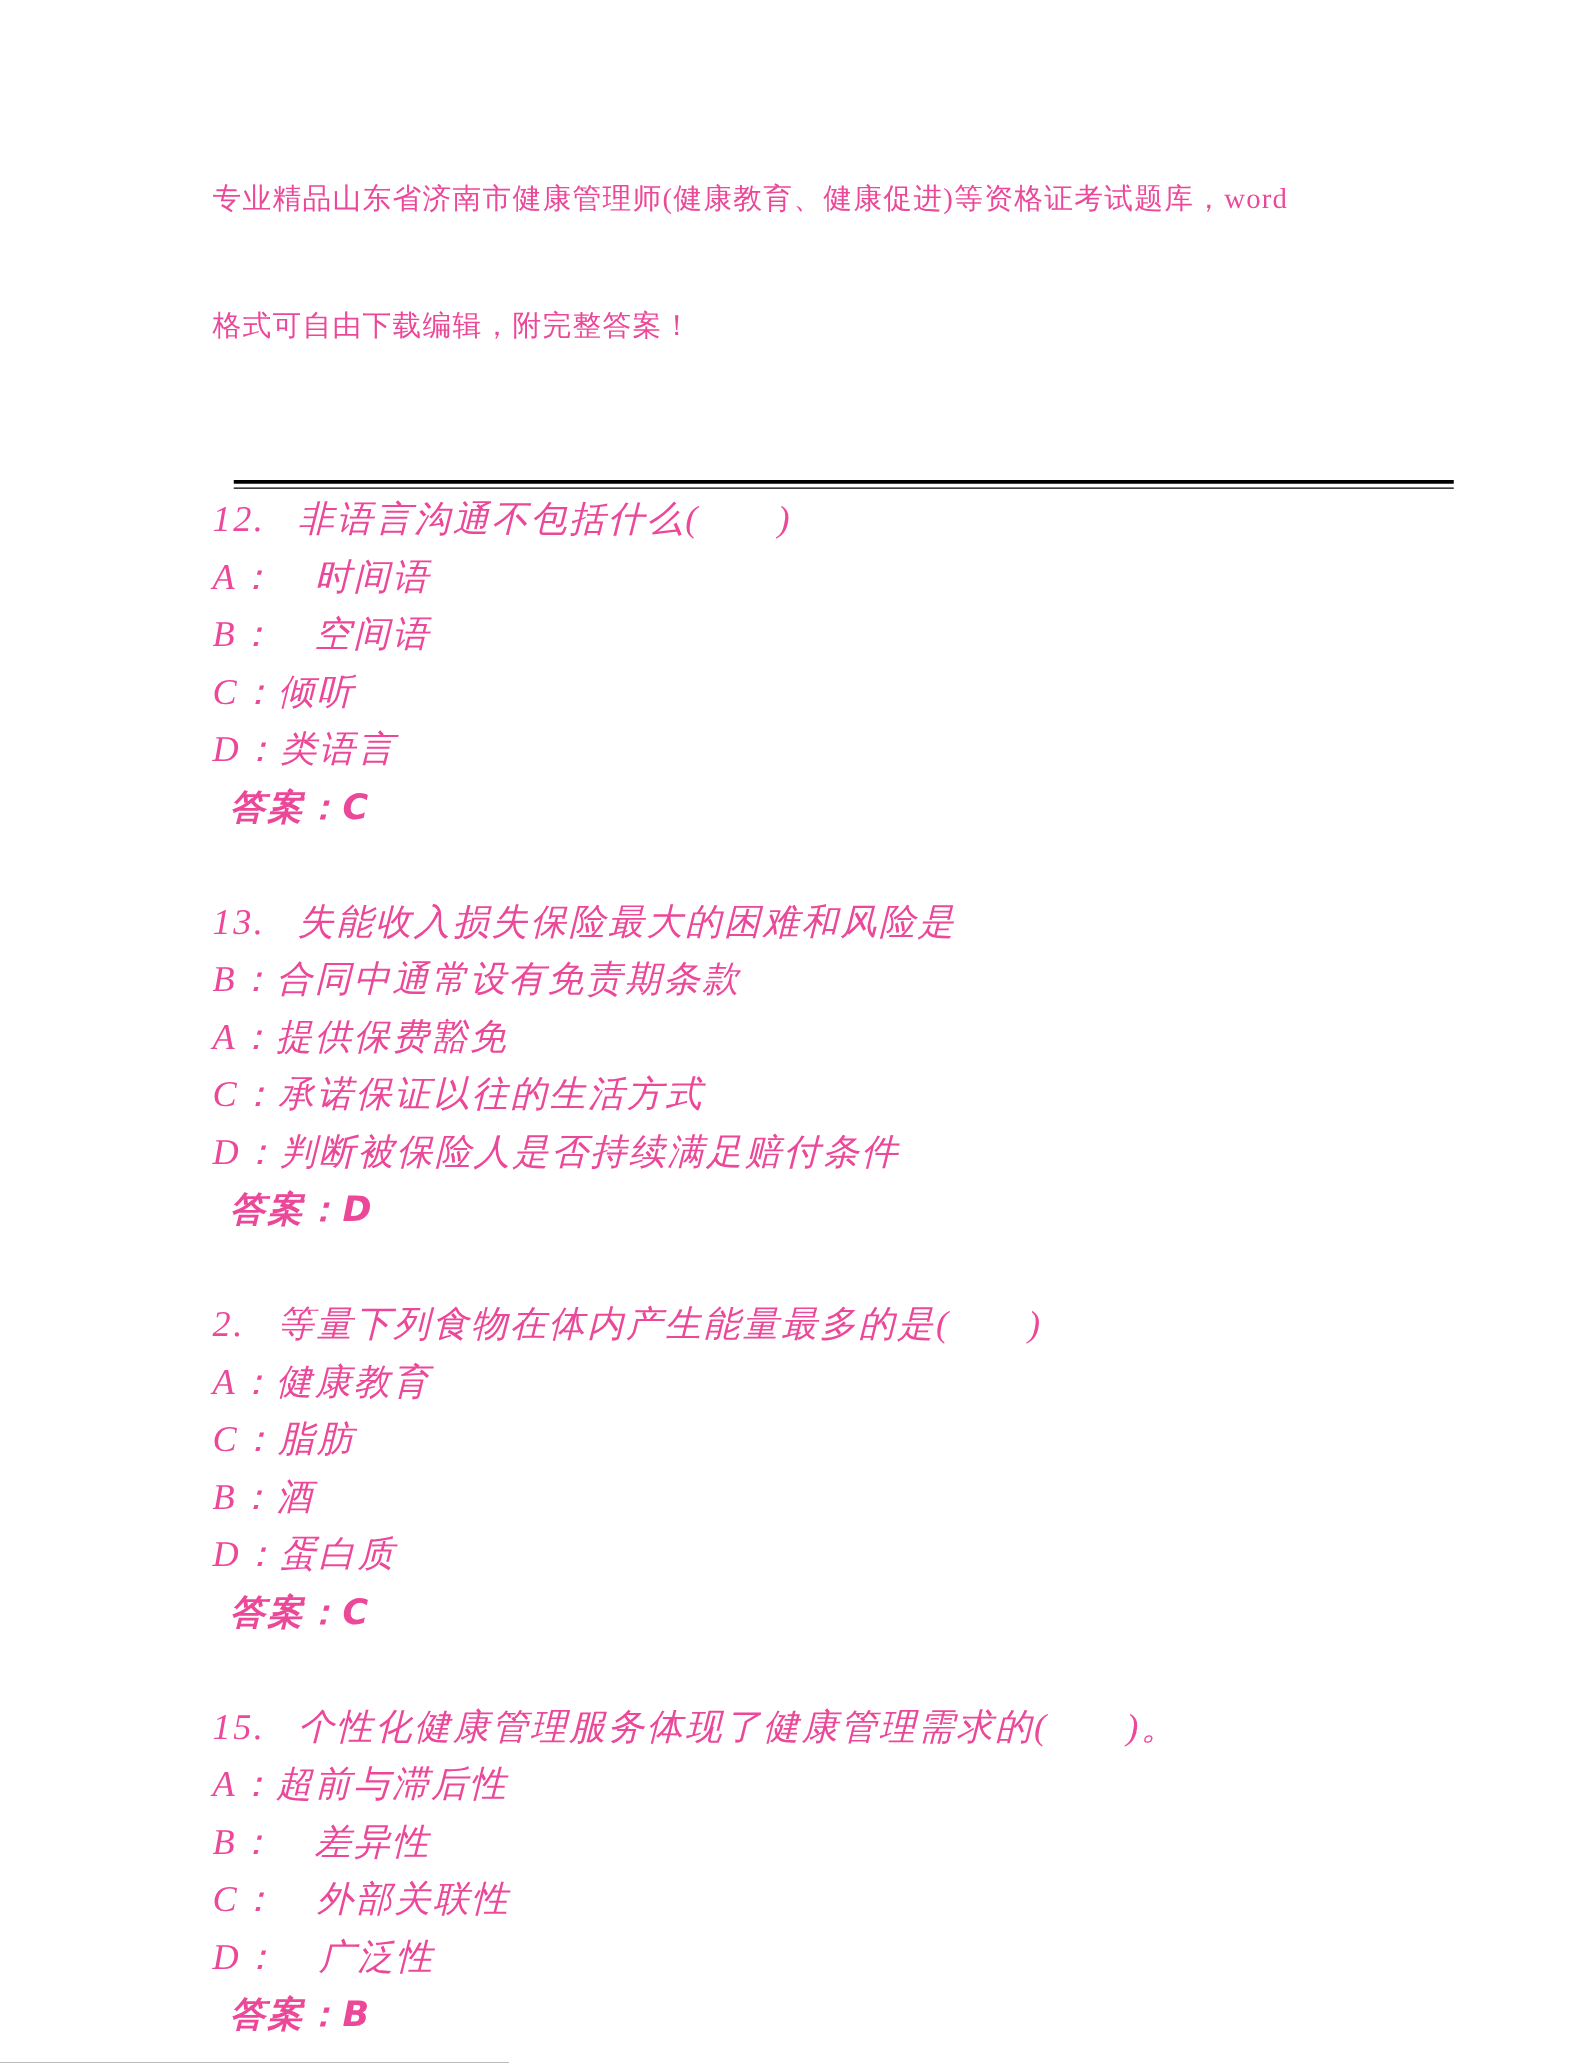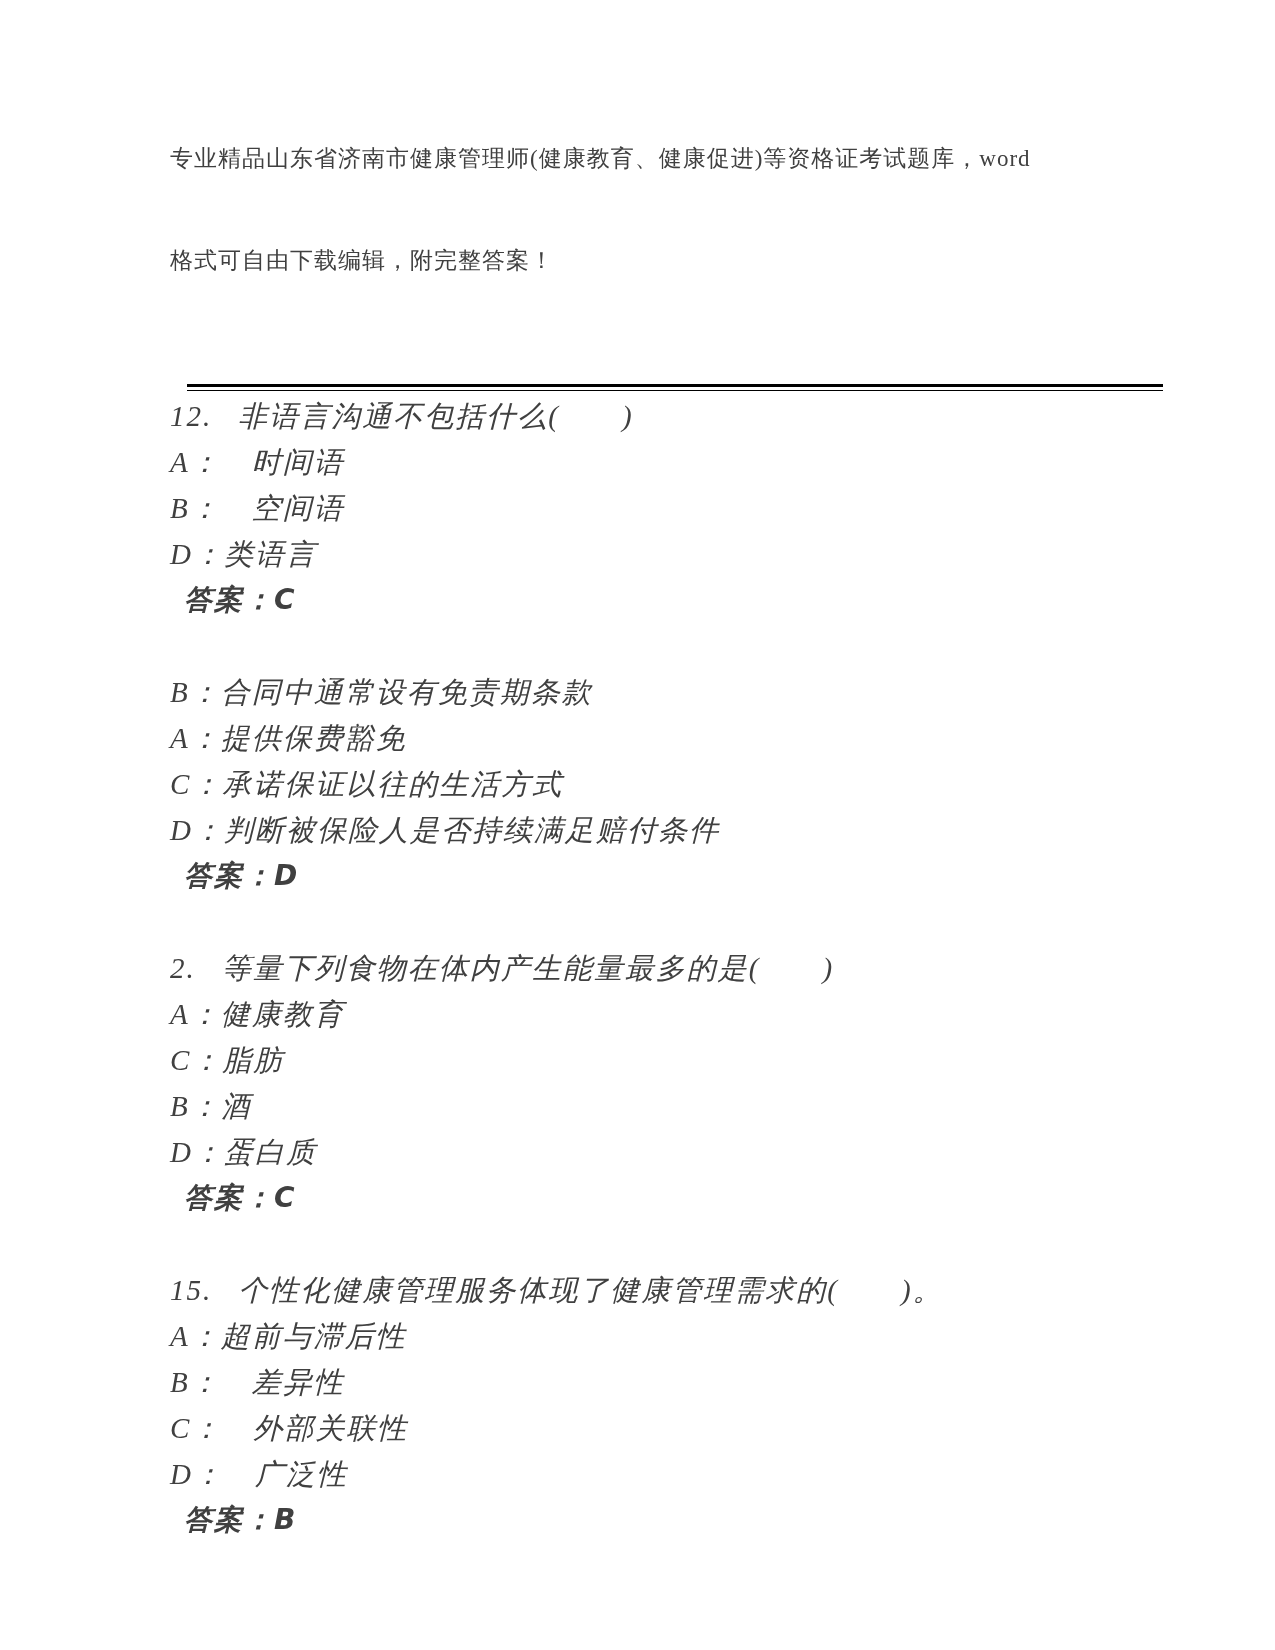--- a/index.html
+++ b/index.html
@@ -3,21 +3,21 @@
 <meta charset="utf-8">
 <style>
   html, body { margin: 0; padding: 0; background: #888; }
   .page {
     position: relative;
     width: 1275px;
     height: 1650px;
     margin: 0 auto;
     background: #ffffff;
     overflow: hidden;
-    color: #404040;
+    color: #ec4899;
     font-family: "Liberation Serif", "DejaVu Serif", serif;
   }
   .content {
     padding: 74px 112px 0 170px;
   }
   .doc-header {
     font-size: 23px;
     line-height: 34px;
     letter-spacing: 1px;
     white-space: pre-wrap;
@@ -58,25 +58,27 @@
     </div>
 
     <div class="divider"></div>
 
     <div class="questions">
 
       <section class="question">
         <div class="line stem"><span class="qnum">12.</span><span>非语言沟通不包括什么(　　)</span></div>
         <div class="line option">A：　时间语</div>
         <div class="line option">B：　空间语</div>
+        <div class="line option">C：倾听</div>
         <div class="line option">D：类语言</div>
         <div class="line answer"><span>答案：</span><span>C</span></div>
       </section>
 
       <section class="question">
+        <div class="line stem"><span class="qnum">13.</span><span>失能收入损失保险最大的困难和风险是</span></div>
         <div class="line option">B：合同中通常设有免责期条款</div>
         <div class="line option">A：提供保费豁免</div>
         <div class="line option">C：承诺保证以往的生活方式</div>
         <div class="line option">D：判断被保险人是否持续满足赔付条件</div>
         <div class="line answer"><span>答案：</span><span>D</span></div>
       </section>
 
       <section class="question">
         <div class="line stem"><span class="qnum">2.</span><span>等量下列食物在体内产生能量最多的是(　　)</span></div>
         <div class="line option">A：健康教育</div>

